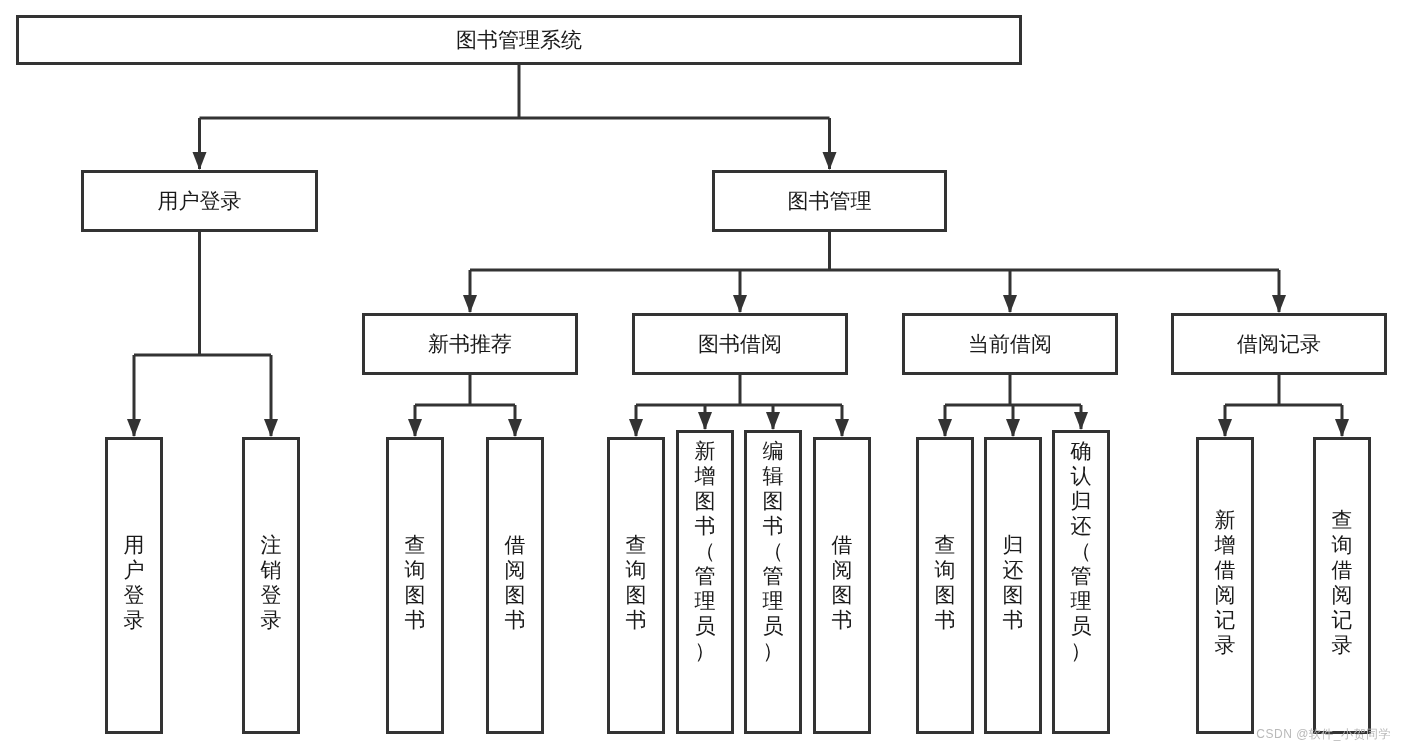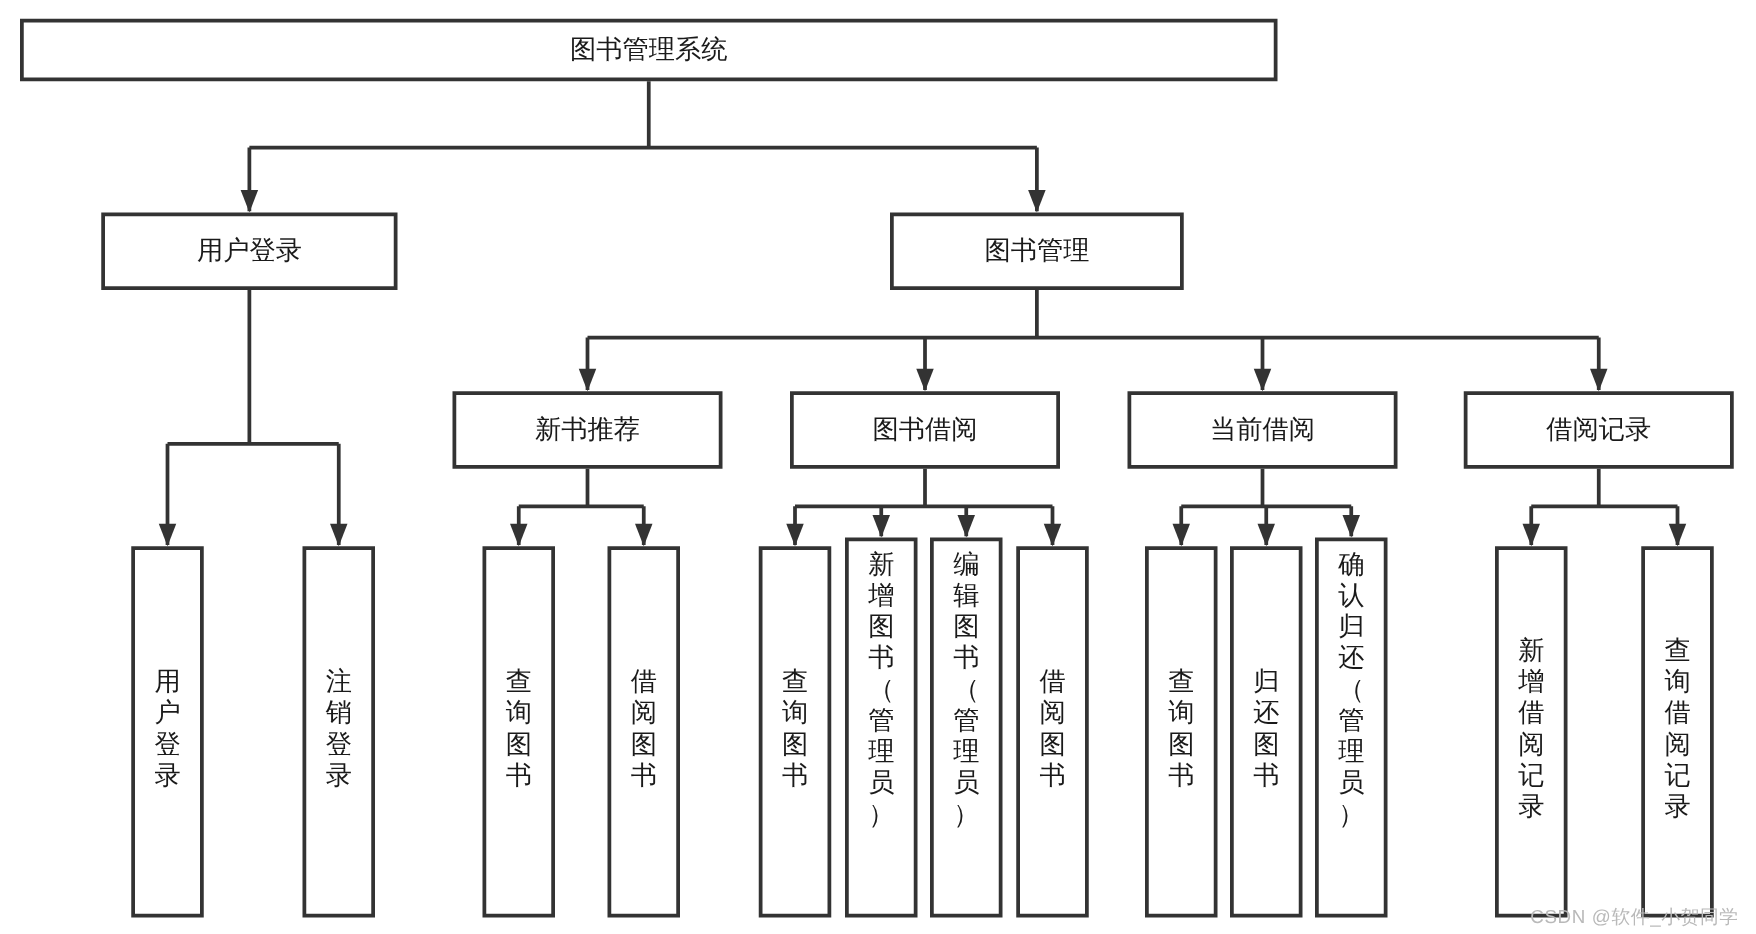--- a/index.html
+++ b/index.html
@@ -51,21 +51,21 @@
     fill: #1a1a1a;
     font-family: "Liberation Sans", "DejaVu Sans", sans-serif;
     font-size: 21px;
     text-anchor: middle;
   }
   .watermark-text {
     position: absolute;
     right: 8px;
     bottom: 4px;
     font-family: "Liberation Sans", "DejaVu Sans", sans-serif;
-    font-size: 15px;
+    font-size: 12px;
     color: #b9b9b9;
     white-space: nowrap;
     letter-spacing: 0.5px;
   }
 </style>
 </head>
 <body>
 
 <div id="diagram-root">
   <svg class="diagram-canvas" viewBox="0 0 1405 747">

